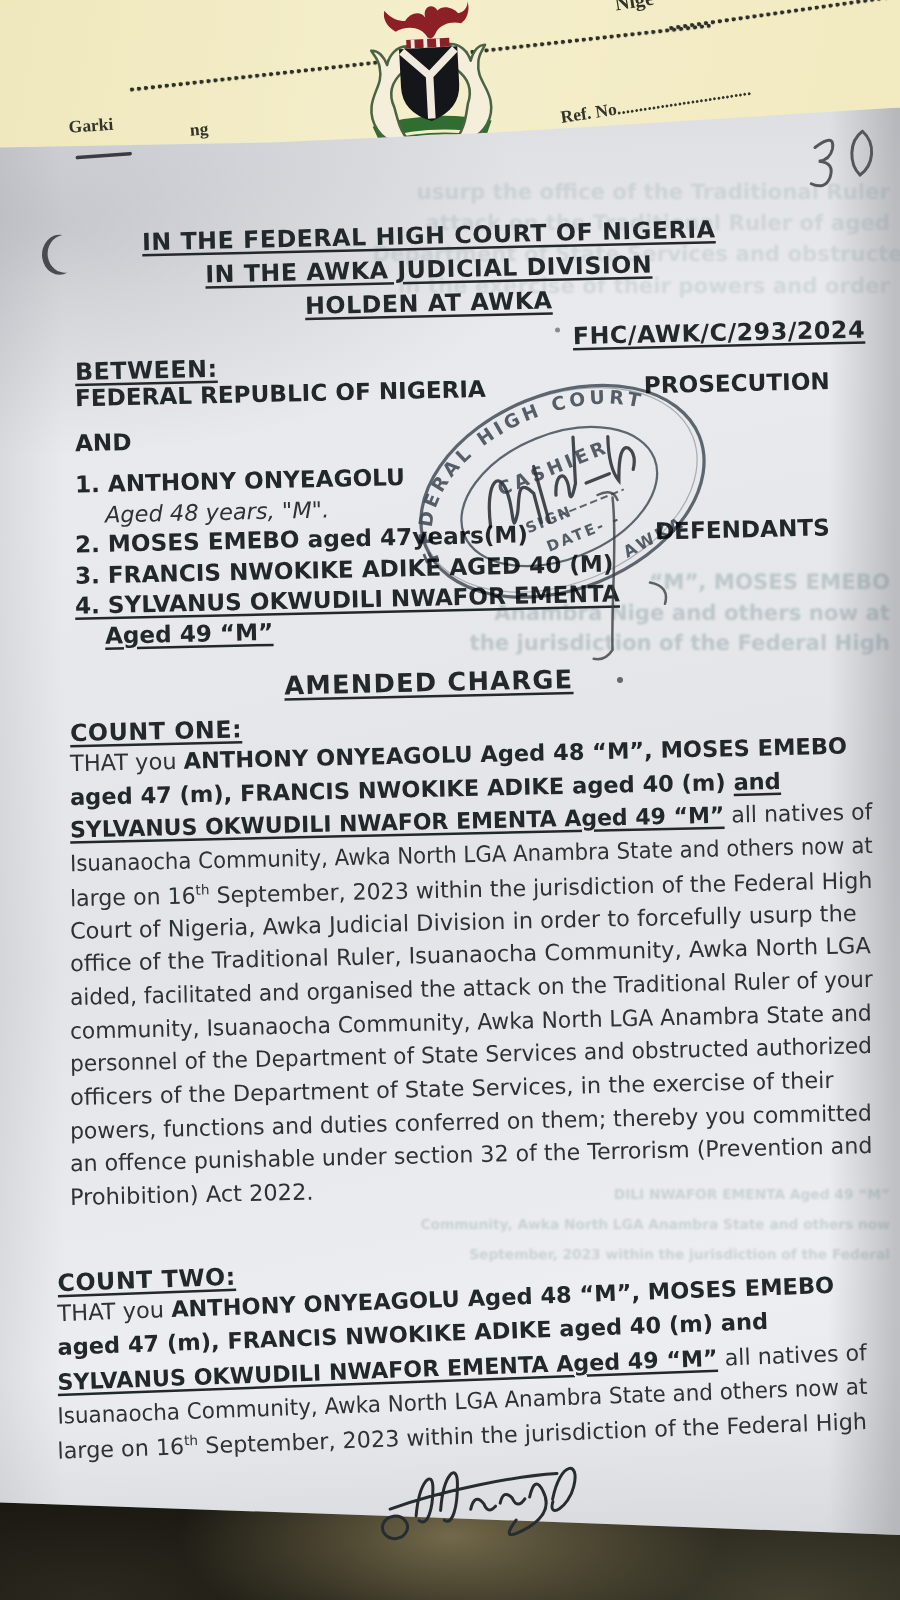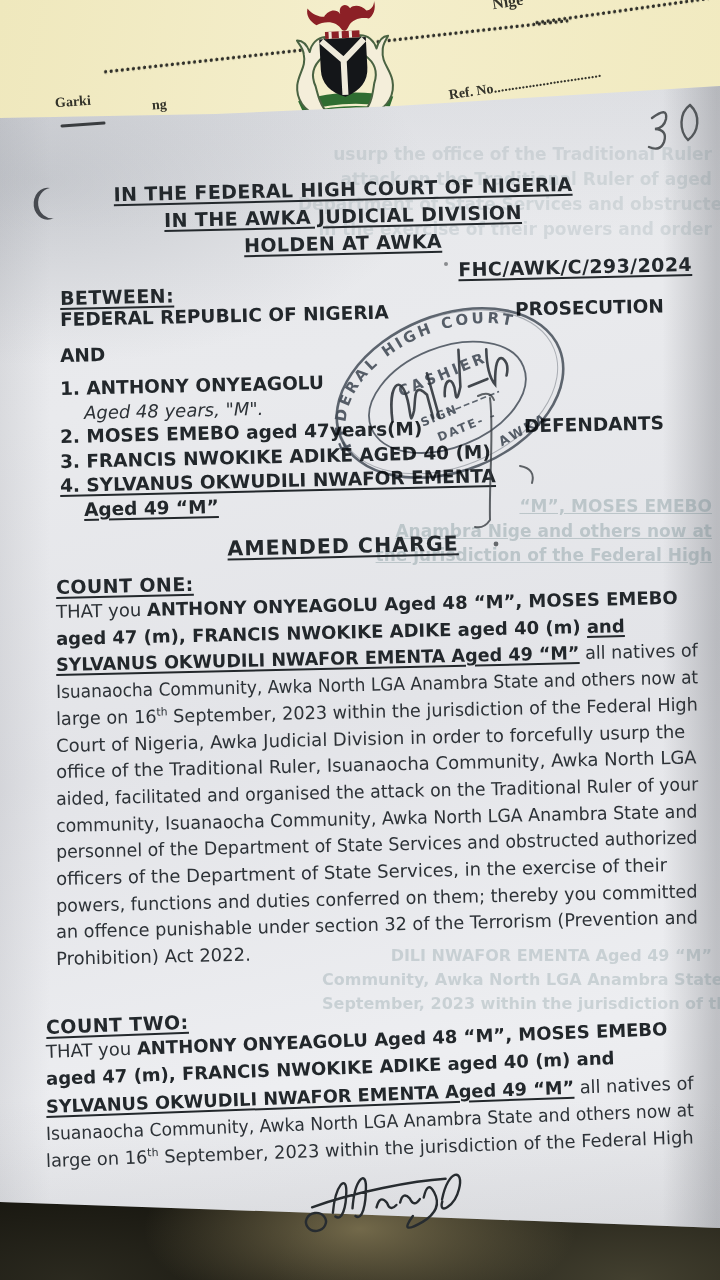--- a/index.html
+++ b/index.html
@@ -71,26 +71,26 @@
   </div>
 
   <div class="paper"></div>
 
   <div class="bleed" style="left:298px;top:142px;width:414px;font-size:17px;line-height:25px;opacity:.16;">
       <div>usurp the office of the Traditional Ruler</div>
       <div>attack on the Traditional Ruler of aged</div>
       <div>Department of State Services and obstructed</div>
       <div>in the exercise of their powers and order</div>
     </div>
-  <div class="bleed" style="left:368px;top:494px;width:344px;font-size:17px;line-height:24.5px;opacity:.30;text-decoration:underline;">
+  <div class="bleed" style="left:368px;top:454px;width:344px;font-size:17px;line-height:24.5px;opacity:.30;">
       <div>“M”, MOSES EMEBO</div>
       <div>Anambra Nige and others now at</div>
       <div>the jurisdiction of the Federal High</div>
     </div>
-  <div class="bleed" style="left:322px;top:944px;width:390px;font-size:16px;line-height:24px;opacity:.24;">
+  <div class="bleed" style="left:322px;top:944px;width:390px;font-size:11px;line-height:24px;opacity:.24;">
       <div>DILI NWAFOR EMENTA Aged 49 “M”</div>
       <div>Community, Awka North LGA Anambra State and others now</div>
       <div>September, 2023 within the jurisdiction of the Federal</div>
     </div>
 
   <div class="doc">
     <div class="doc-line center-line hd" style="top:178px;">IN THE FEDERAL HIGH COURT OF NIGERIA</div>
     <div class="doc-line center-line hd" style="top:205px;">IN THE AWKA JUDICIAL DIVISION</div>
     <div class="doc-line center-line hd" style="top:232px;">HOLDEN AT AWKA</div>
     <div class="doc-line hd" style="top:253px;left:430px;right:28px;text-align:right;transform-origin:100% 50%;">FHC/AWK/C/293/2024</div>

